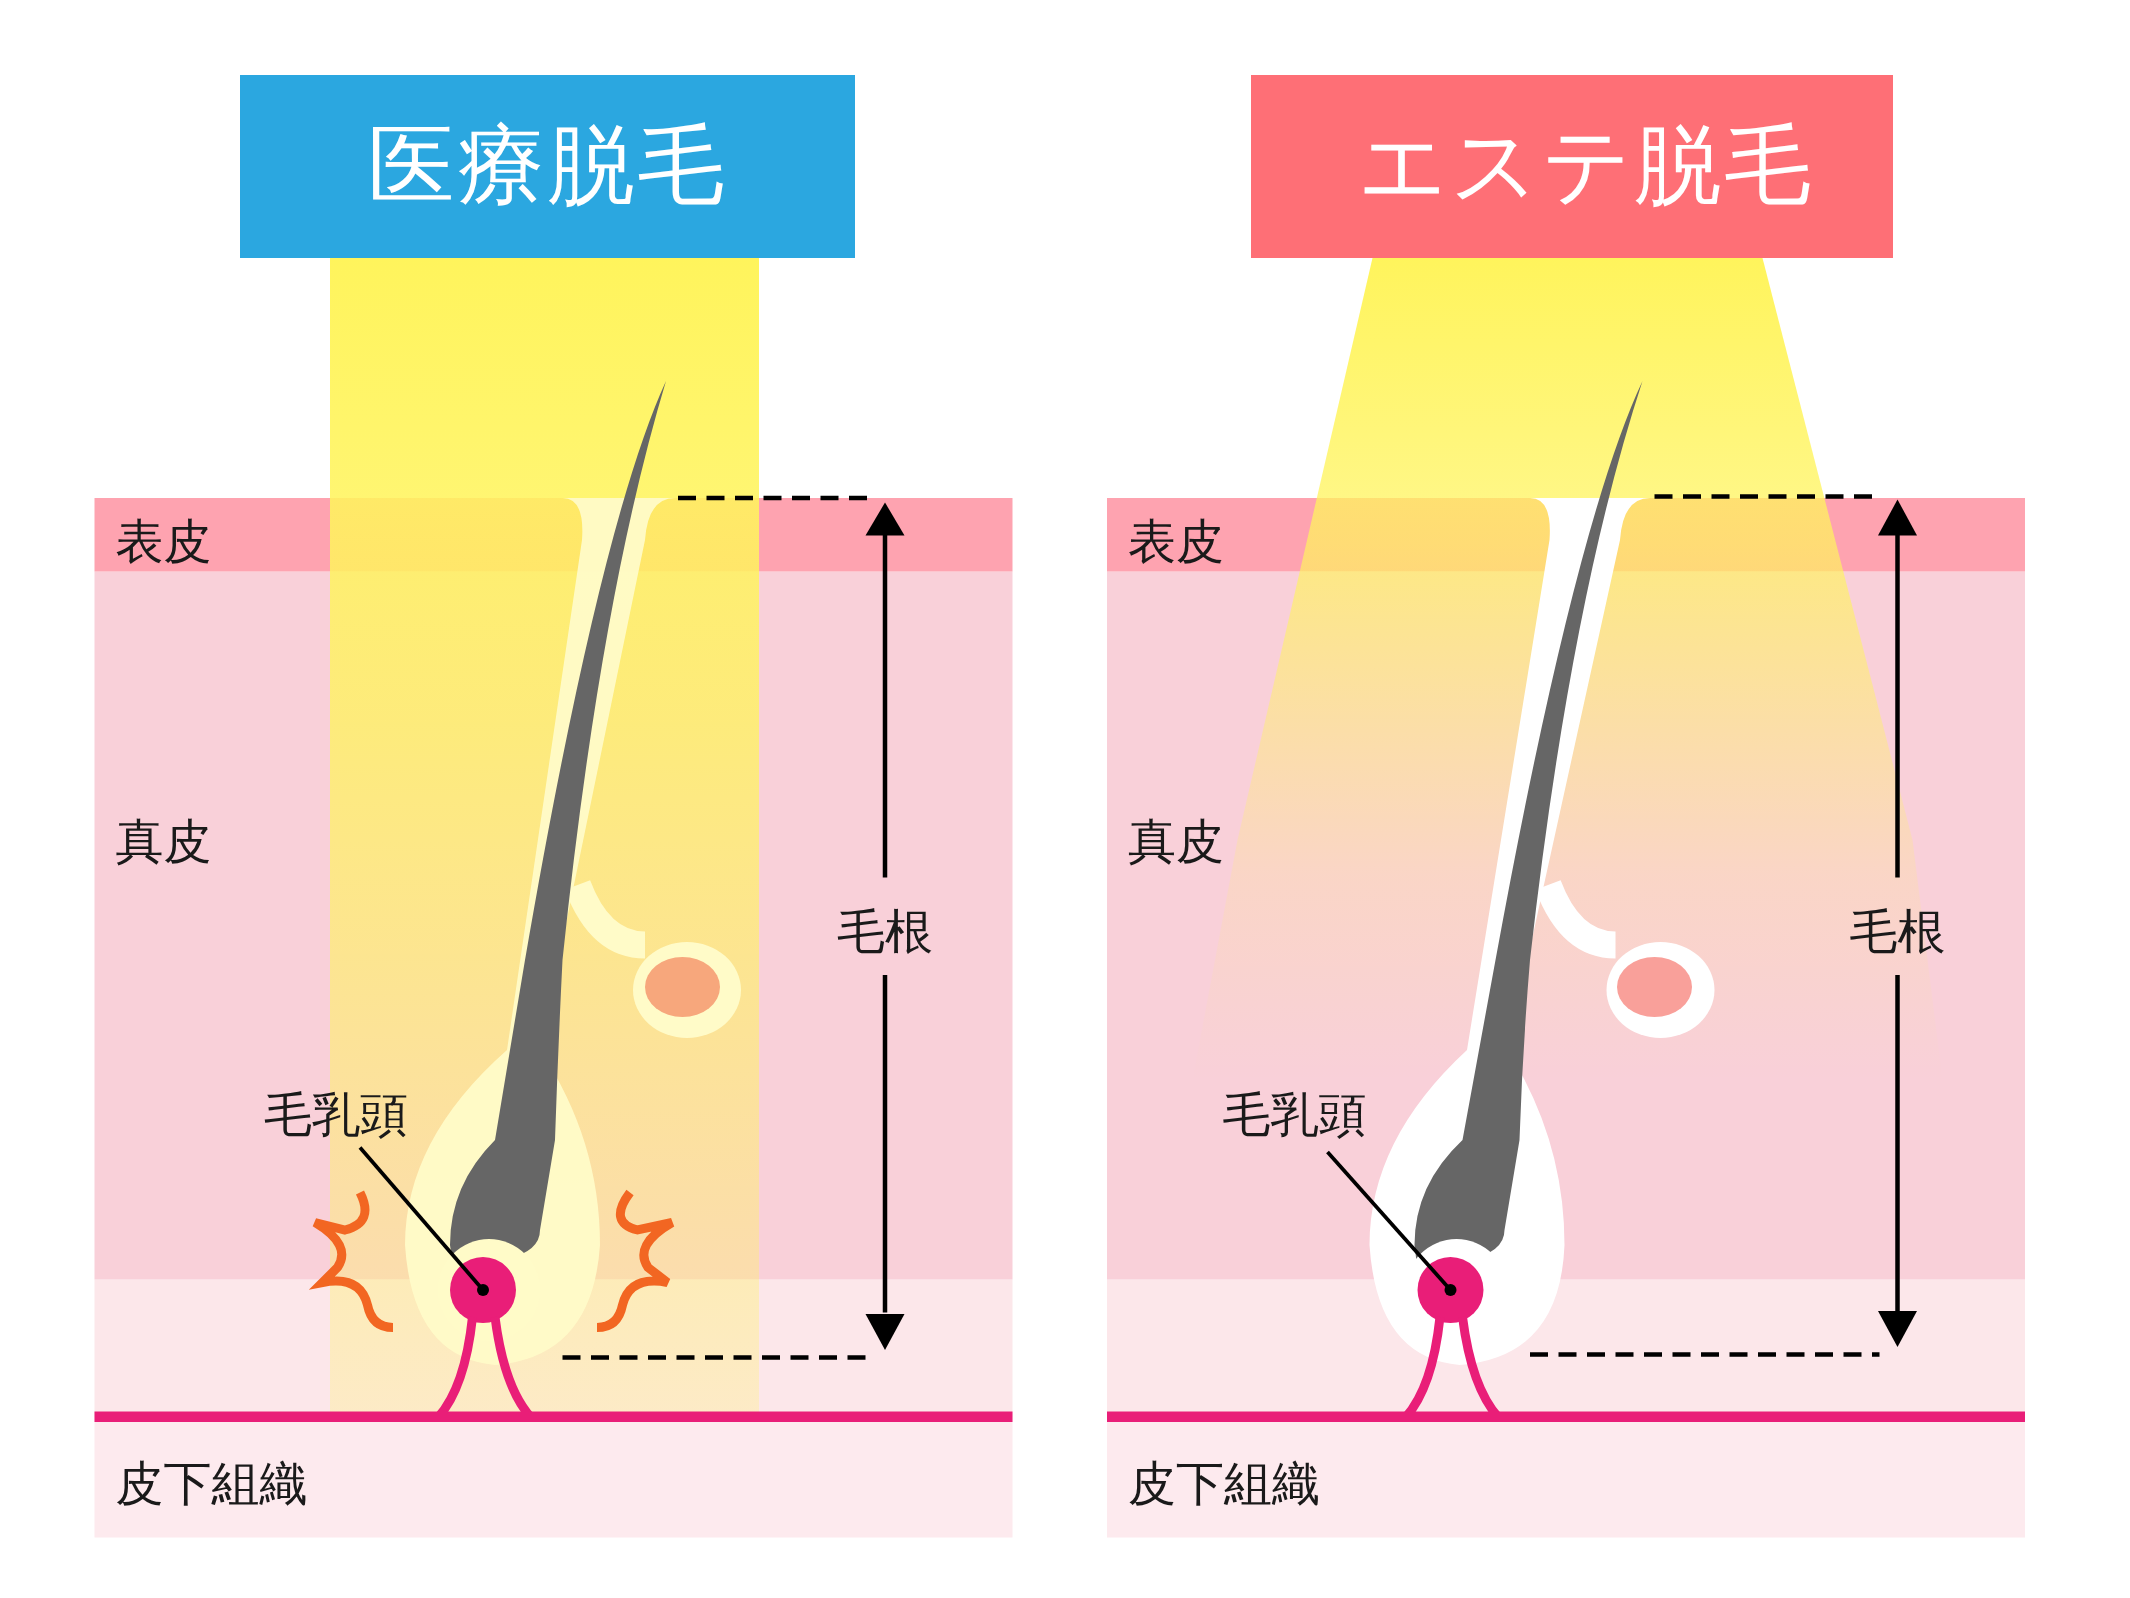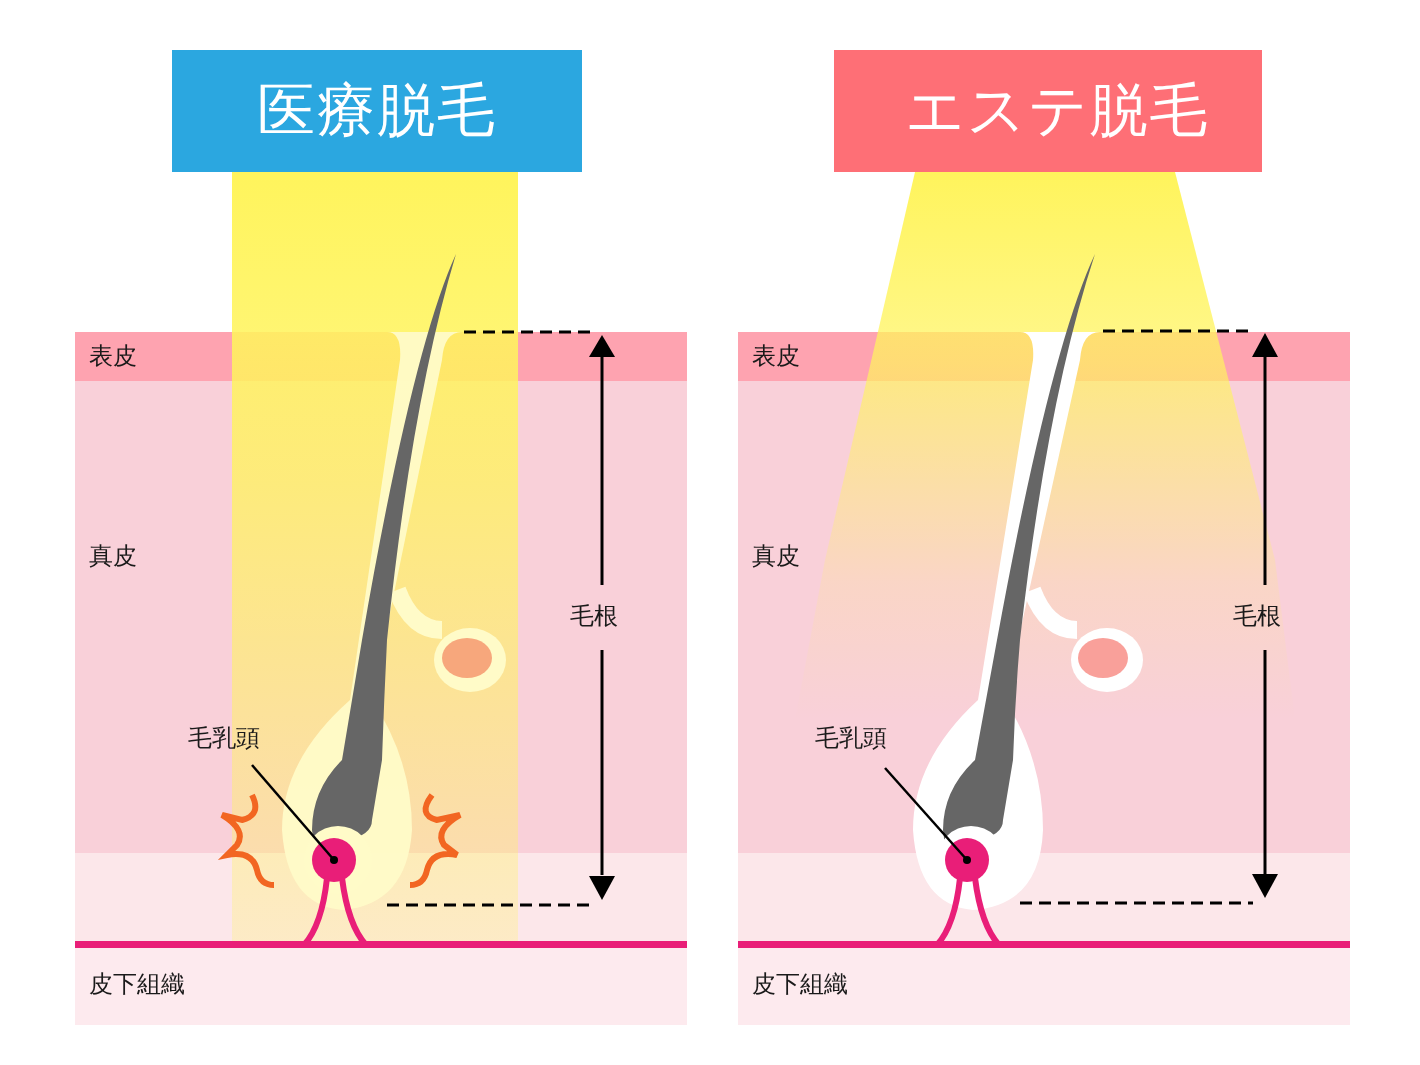--- a/index.html
+++ b/index.html
@@ -1,21 +1,21 @@
 <!DOCTYPE html>
 <html><head>
 <meta charset="utf-8">
 <style>
   html,body{margin:0;padding:0;background:#fff;}
   body{width:1420px;height:1065px;position:relative;overflow:hidden;font-family:"DejaVu Sans",sans-serif;}
   .panel{position:absolute;top:0;width:680px;height:1065px;}
-  #panel-left{left:12px;}
+  #panel-left{left:0;}
   #panel-right{left:675px;}
   .title-box{position:absolute;top:50px;height:122px;display:flex;align-items:center;justify-content:center;color:#fff;font-size:58px;letter-spacing:2px;}
-  .lbl{position:absolute;font-size:24px;color:#1a1a1a;white-space:nowrap;}
+  .lbl{position:absolute;font-size:32px;color:#1a1a1a;white-space:nowrap;}
   svg{position:absolute;left:0;top:0;}
 </style>
 </head>
 <body>
 
 <div class="panel" id="panel-left">
   <svg width="680" height="1065" viewBox="0 0 680 1065">
     <defs>
       <linearGradient id="beamL" x1="0" y1="0" x2="0" y2="1">
         <stop offset="0" stop-color="#fff45c" stop-opacity="1"></stop>

